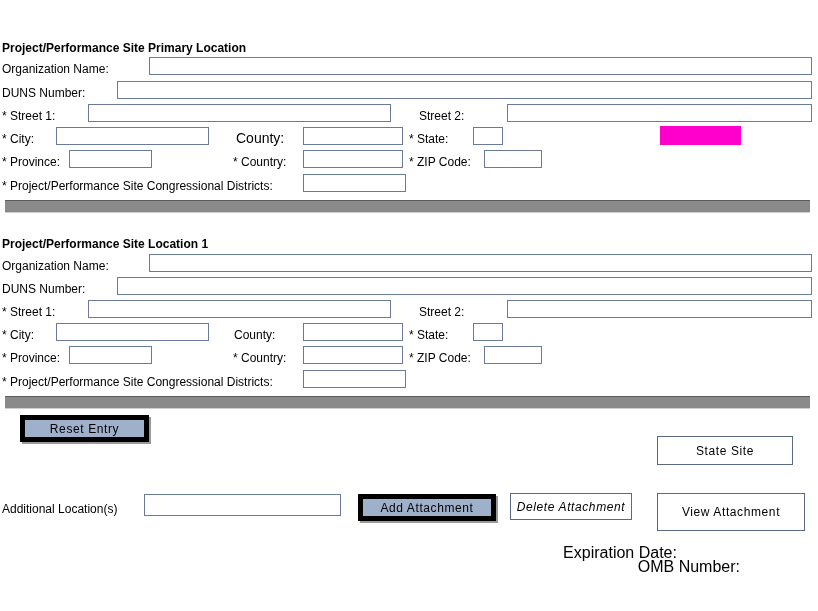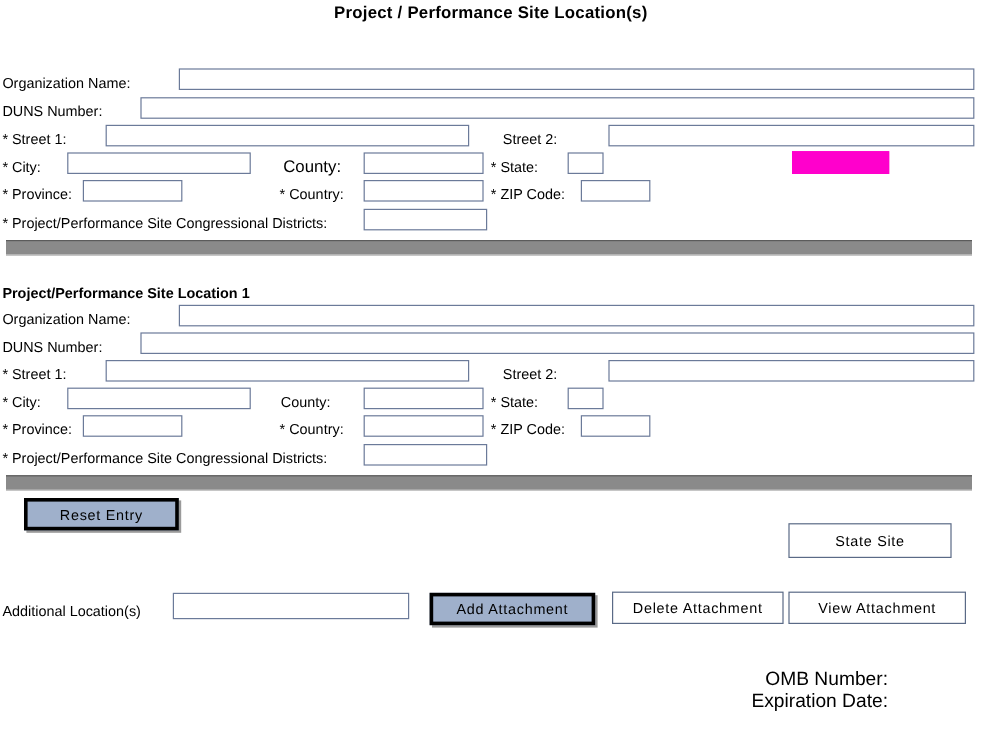--- a/index.html
+++ b/index.html
@@ -75,39 +75,39 @@
     text-align: center;
     color: #000000;
     letter-spacing: 0.6px;
     cursor: pointer;
     display: flex;
     align-items: center;
     justify-content: center;
   }
   .btn.shaded {
     background: #9fb0cb;
-    border: 3px solid #000000;
+    border: 5px solid #000000;
   }
   .btn.shadow {
     box-shadow: 2px 2px 0 #9a9a9a;
   }
   .omb {
     position: absolute;
     font-size: 16px;
     text-align: right;
     white-space: nowrap;
   }
 </style>
 </head>
 <body>
 
 <div class="page">
 
-  <div class="title">Project / Performance Site Location(s)</div>
 
+  <div class="section-heading" style="top:41px;left:2px;">Project/Performance Site Primary Location</div>
 
   <div class="lbl" style="top:62px;left:2px;">Organization Name:</div>
   <input class="fld" style="top: 57px; left: 149px; width: 663px; height: 18px;" value="">
 
   <div class="lbl" style="top:86px;left:2px;">DUNS Number:</div>
   <input class="fld" style="top: 81px; left: 117px; width: 695px; height: 18px;" value="">
 
   <div class="lbl" style="top:109px;left:2px;">* Street 1:</div>
   <input class="fld" style="top: 104px; left: 88px; width: 303px; height: 18px;" value="">
 
@@ -178,20 +178,20 @@
 
   <div class="btn shaded shadow" style="top:415px;left:20px;width:129px;height:27px;">Reset Entry</div>
 
   <div class="btn" style="top:436px;left:657px;width:136px;height:29px;">State Site</div>
 
   <div class="lbl" style="top:502px;left:2px;text-align:center;">Additional Location(s)</div>
   <input class="fld" style="top: 494px; left: 144px; width: 197px; height: 22px;" value="">
 
   <div class="btn shaded shadow" style="top:494px;left:358px;width:138px;height:27px;">Add Attachment</div>
 
-  <div class="btn" style="top:493px;left:510px;width:143px;height:27px;">Delete Attachment</div>
+  <div class="btn" style="top:493px;left:510px;width:122px;height:27px;font-style:italic;">Delete Attachment</div>
 
-  <div class="btn" style="top:493px;left:657px;width:148px;height:27px;">View  Attachment</div>
+  <div class="btn" style="top:493px;left:657px;width:148px;height:38px;">View  Attachment</div>
 
   <div class="omb" style="top:558px;left:500px;width:240px;">OMB Number:</div>
-  <div class="omb" style="top:576px;left:500px;width:240px;">Expiration Date:</div>
+  <div class="omb" style="top:544px;left:500px;width:240px;text-align:center;">Expiration Date:</div>
 
 </div>
 
 </body></html>

